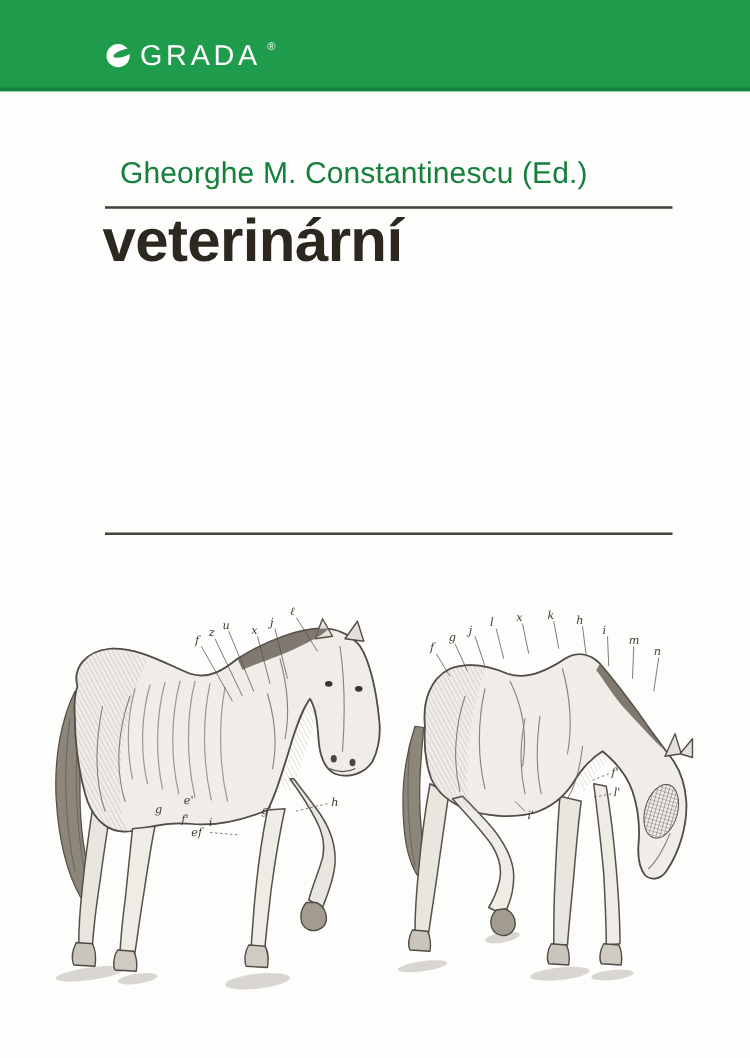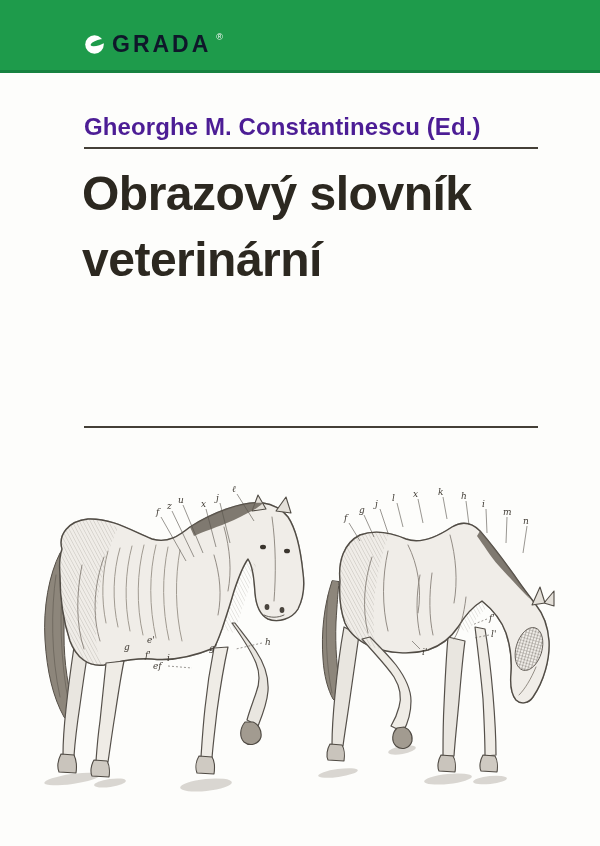--- a/index.html
+++ b/index.html
@@ -12,28 +12,28 @@
   .brand-band{
     position:absolute;left:0;top:0;width:100%;height:70px;
     background:#1e9b4b;border-bottom:3px solid #168240;
   }
   .logo{
     position:absolute;left:84px;top:33px;height:22px;
     display:flex;align-items:center;gap:7px;color:#ffffff;
   }
   .logo-mark{width:21px;height:21px;display:block;}
   .logo-text{
-    font-size:23px;font-weight:bold;letter-spacing:3px;
-    line-height:21px;color:#0f172a;
+    font-size:23px;font-weight:normal;letter-spacing:3px;
+    line-height:21px;color:#ffffff;
   }
   .logo-reg{font-size:9px;vertical-align:top;position:relative;top:-7px;left:-2px;color:#ffffff;}
   
   .author-block{position:absolute;left:84px;top:113px;width:454px;}
   .author-line{
-    margin:0;font-size:24px;font-weight:700;color:#4c1d95;
+    margin:12px;font-size:24px;font-weight:400;color:#15803d;
     letter-spacing:0.1px;line-height:28px;
   }
   .rule{height:2px;background:#443f37;}
   .author-rule{margin-top:6px;width:454px;}
   
   .book-title{
     position:absolute;left:82px;top:161px;margin:0;width:480px;
     font-size:48px;line-height:66px;font-weight:bold;
     color:#2c2820;letter-spacing:-0.5px;
   }
@@ -63,21 +63,20 @@
       <span class="logo-reg">®</span>
     </div>
   </header>
 
   <div class="author-block">
     <h2 class="author-line">Gheorghe M. Constantinescu (Ed.)</h2>
     <div class="rule author-rule"></div>
   </div>
 
   <h1 class="book-title">
-    <span>Obrazový slovník</span>
     <span>veterinární</span>
   </h1>
 
   <div class="rule mid-rule"></div>
 
   <figure class="illustration">
     <svg viewBox="0 0 560 350">
       <defs>
         <pattern id="hatchA" width="4" height="4" patternUnits="userSpaceOnUse" patternTransform="rotate(38)">
           <line x1="0" y1="0" x2="0" y2="4" stroke="#968f85" stroke-width="0.7"></line>

